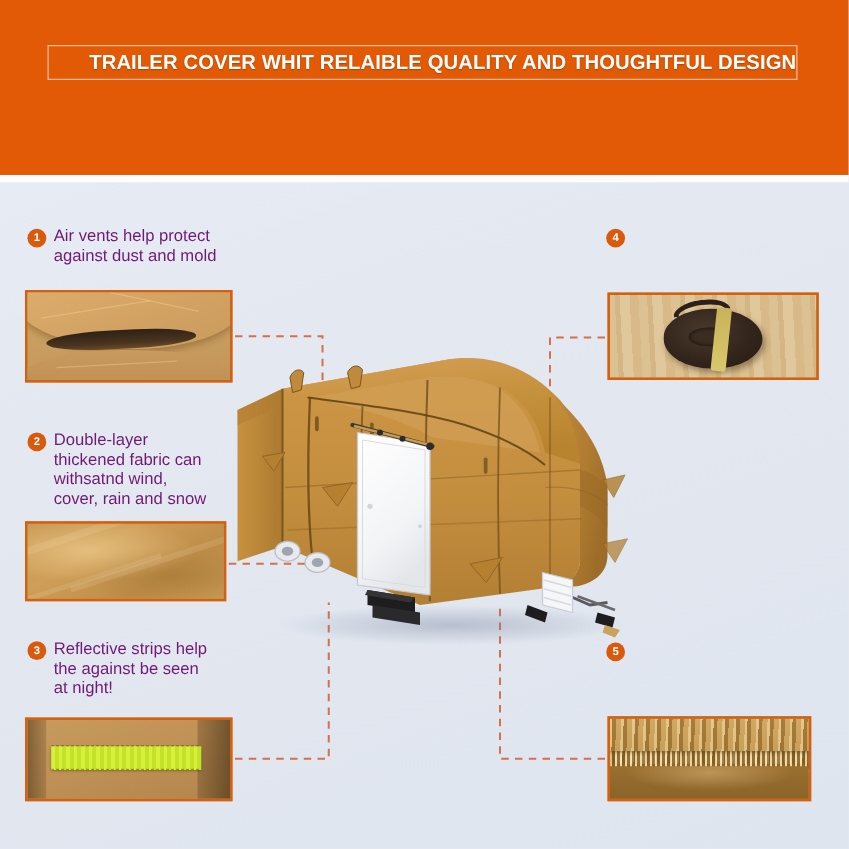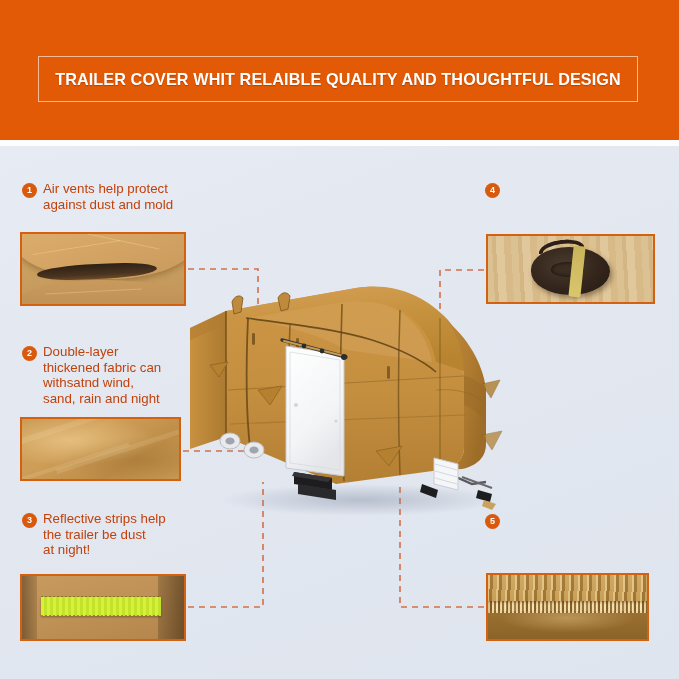--- a/index.html
+++ b/index.html
@@ -13,26 +13,26 @@
 
   
   #header-banner {
     position: absolute;
     left: 0; top: 0;
     width: 679px; height: 140px;
     background: #e25a05;
   }
   #title-frame {
     position: absolute;
-    left: 38px; top: 56px;
-    width: 600px; height: 46px;
+    left: 38px; top: 36px;
+    width: 600px; height: 28px;
     border: 1px solid #f3bb96;
     display: flex;
     align-items: center;
-    justify-content: center;
+    justify-content: flex-end;
   }
   #title-text {
     color: #ffffff;
     font-size: 16.2px;
     font-weight: bold;
     letter-spacing: 0.1px;
     white-space: nowrap;
     text-shadow: 0 1px 1px rgba(120,40,0,.45);
   }
 
@@ -65,21 +65,21 @@
     border-radius: 50%;
     background: #d9590d;
     color: #fff;
     font-size: 9px;
     font-weight: bold;
     line-height: 15px;
     text-align: center;
     margin-top: 2px;
   }
   .callout-label {
-    color: #c2410c;
+    color: #701a75;
     font-size: 13.3px;
     line-height: 15.6px;
     white-space: pre-line;
   }
 
   #callout-text-1 { left: 22px;  top: 181px; width: 200px; }
   #callout-text-2 { left: 22px;  top: 344px; width: 190px; }
   #callout-text-3 { left: 22px;  top: 511px; width: 195px; }
   #callout-text-4 { left: 485px; top: 181px; width: 180px; }
   #callout-text-5 { left: 485px; top: 512px; width: 180px; }
@@ -270,33 +270,33 @@
   <div class="ph1-crease" style="left:6%;top:18%;width:55%;transform:rotate(-9deg);"></div>
   <div class="ph1-crease" style="left:40%;top:10%;width:45%;transform:rotate(12deg);"></div>
   <div class="ph1-crease" style="left:14%;top:82%;width:60%;transform:rotate(-3deg);"></div>
 </div>
 
 <div id="callout-text-2" class="callout-text">
   <span class="badge nosel">2</span>
   <span class="callout-label nosel">Double-layer
 thickened fabric can
 withsatnd wind,
-sand, rain and night</span>
+cover, rain and snow</span>
 </div>
 <div id="photo-2" class="photo">
   <div class="ph-fill" id="ph2-base"></div>
   <div class="ph2-wave" style="left:-20%;top:10%;width:90%;height:10%;"></div>
   <div class="ph2-wave" style="left:20%;top:45%;width:95%;height:8%;"></div>
   <div class="ph2-wave" style="left:-10%;top:72%;width:80%;height:7%;"></div>
 </div>
 
 <div id="callout-text-3" class="callout-text">
   <span class="badge nosel">3</span>
   <span class="callout-label nosel">Reflective strips help
-the trailer be dust
+the against be seen
 at night!</span>
 </div>
 <div id="photo-3" class="photo">
   <div class="ph-fill" id="ph3-base"></div>
   <div id="ph3-darkleft"></div>
   <div id="ph3-darkright"></div>
   <div id="ph3-strip"></div>
   <div class="ph3-stitch" style="top:32%;"></div>
   <div class="ph3-stitch" style="top:62%;"></div>
 </div>

